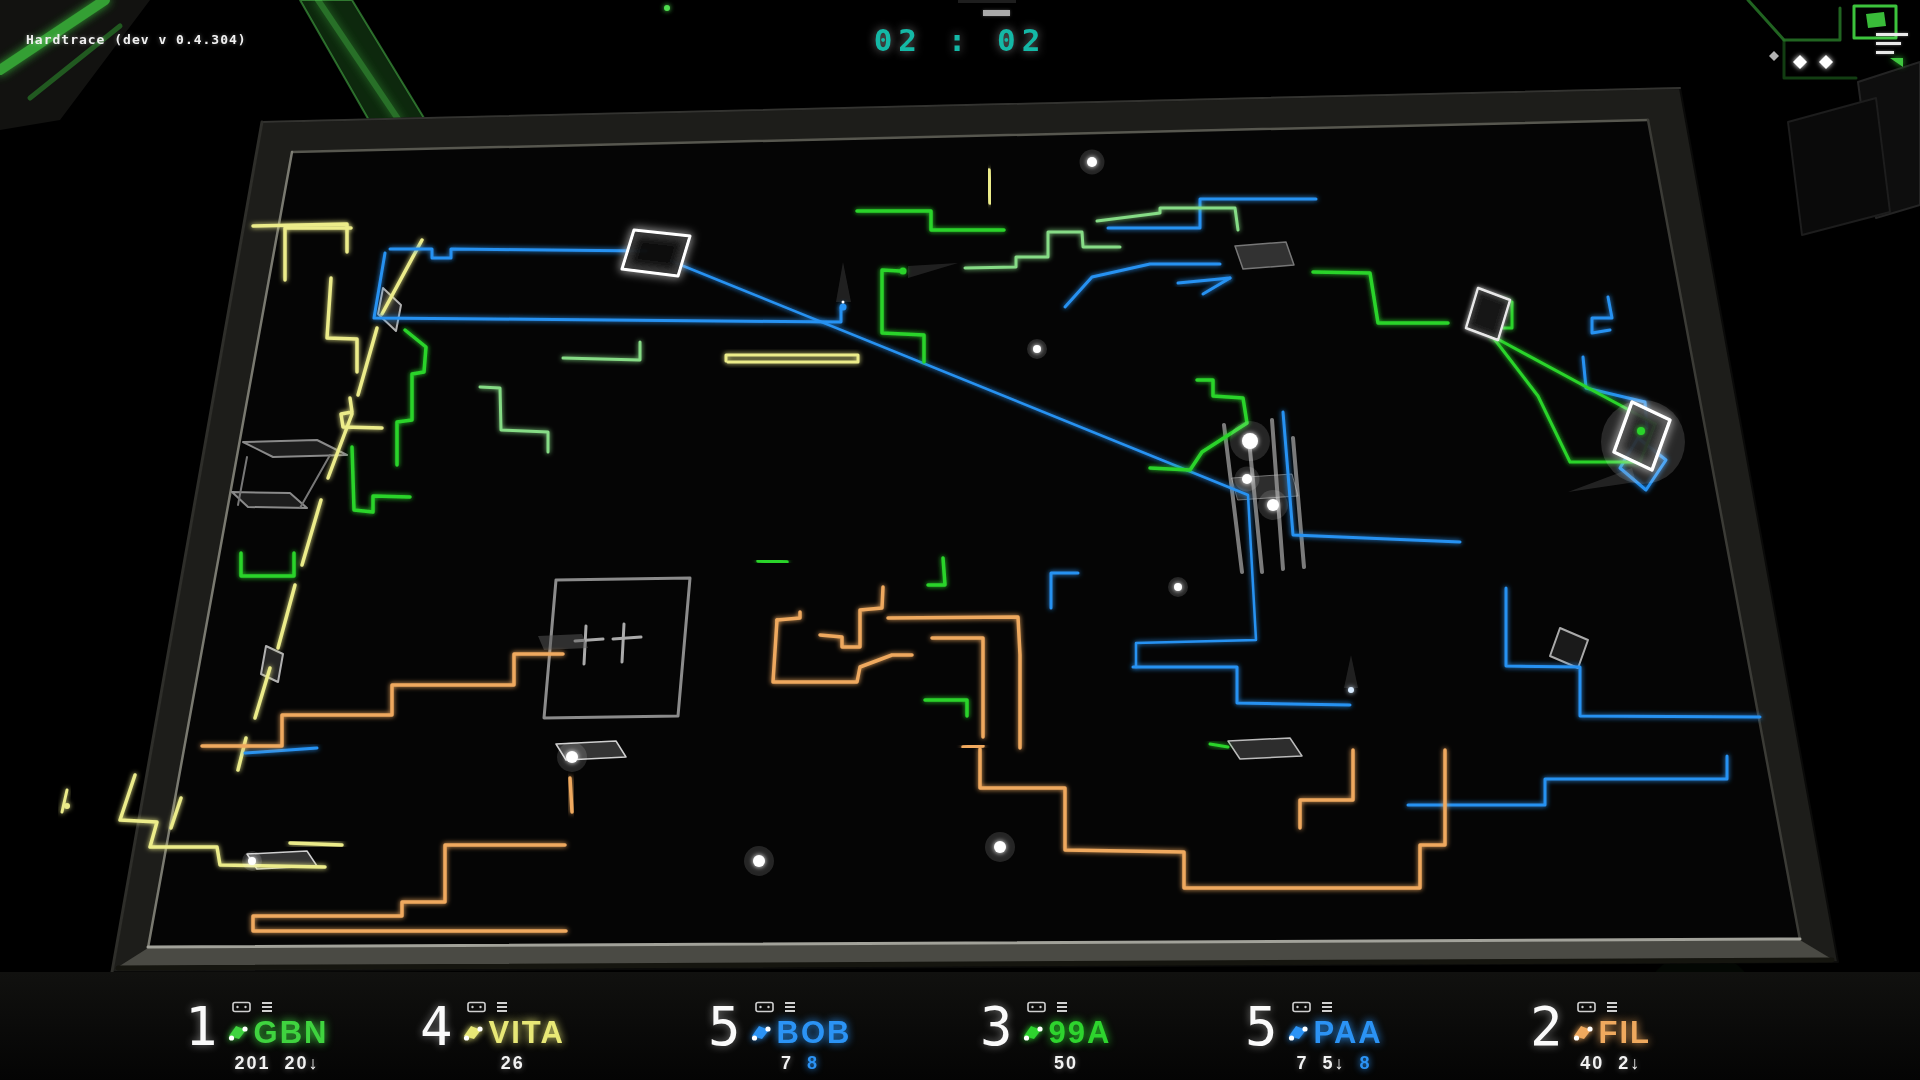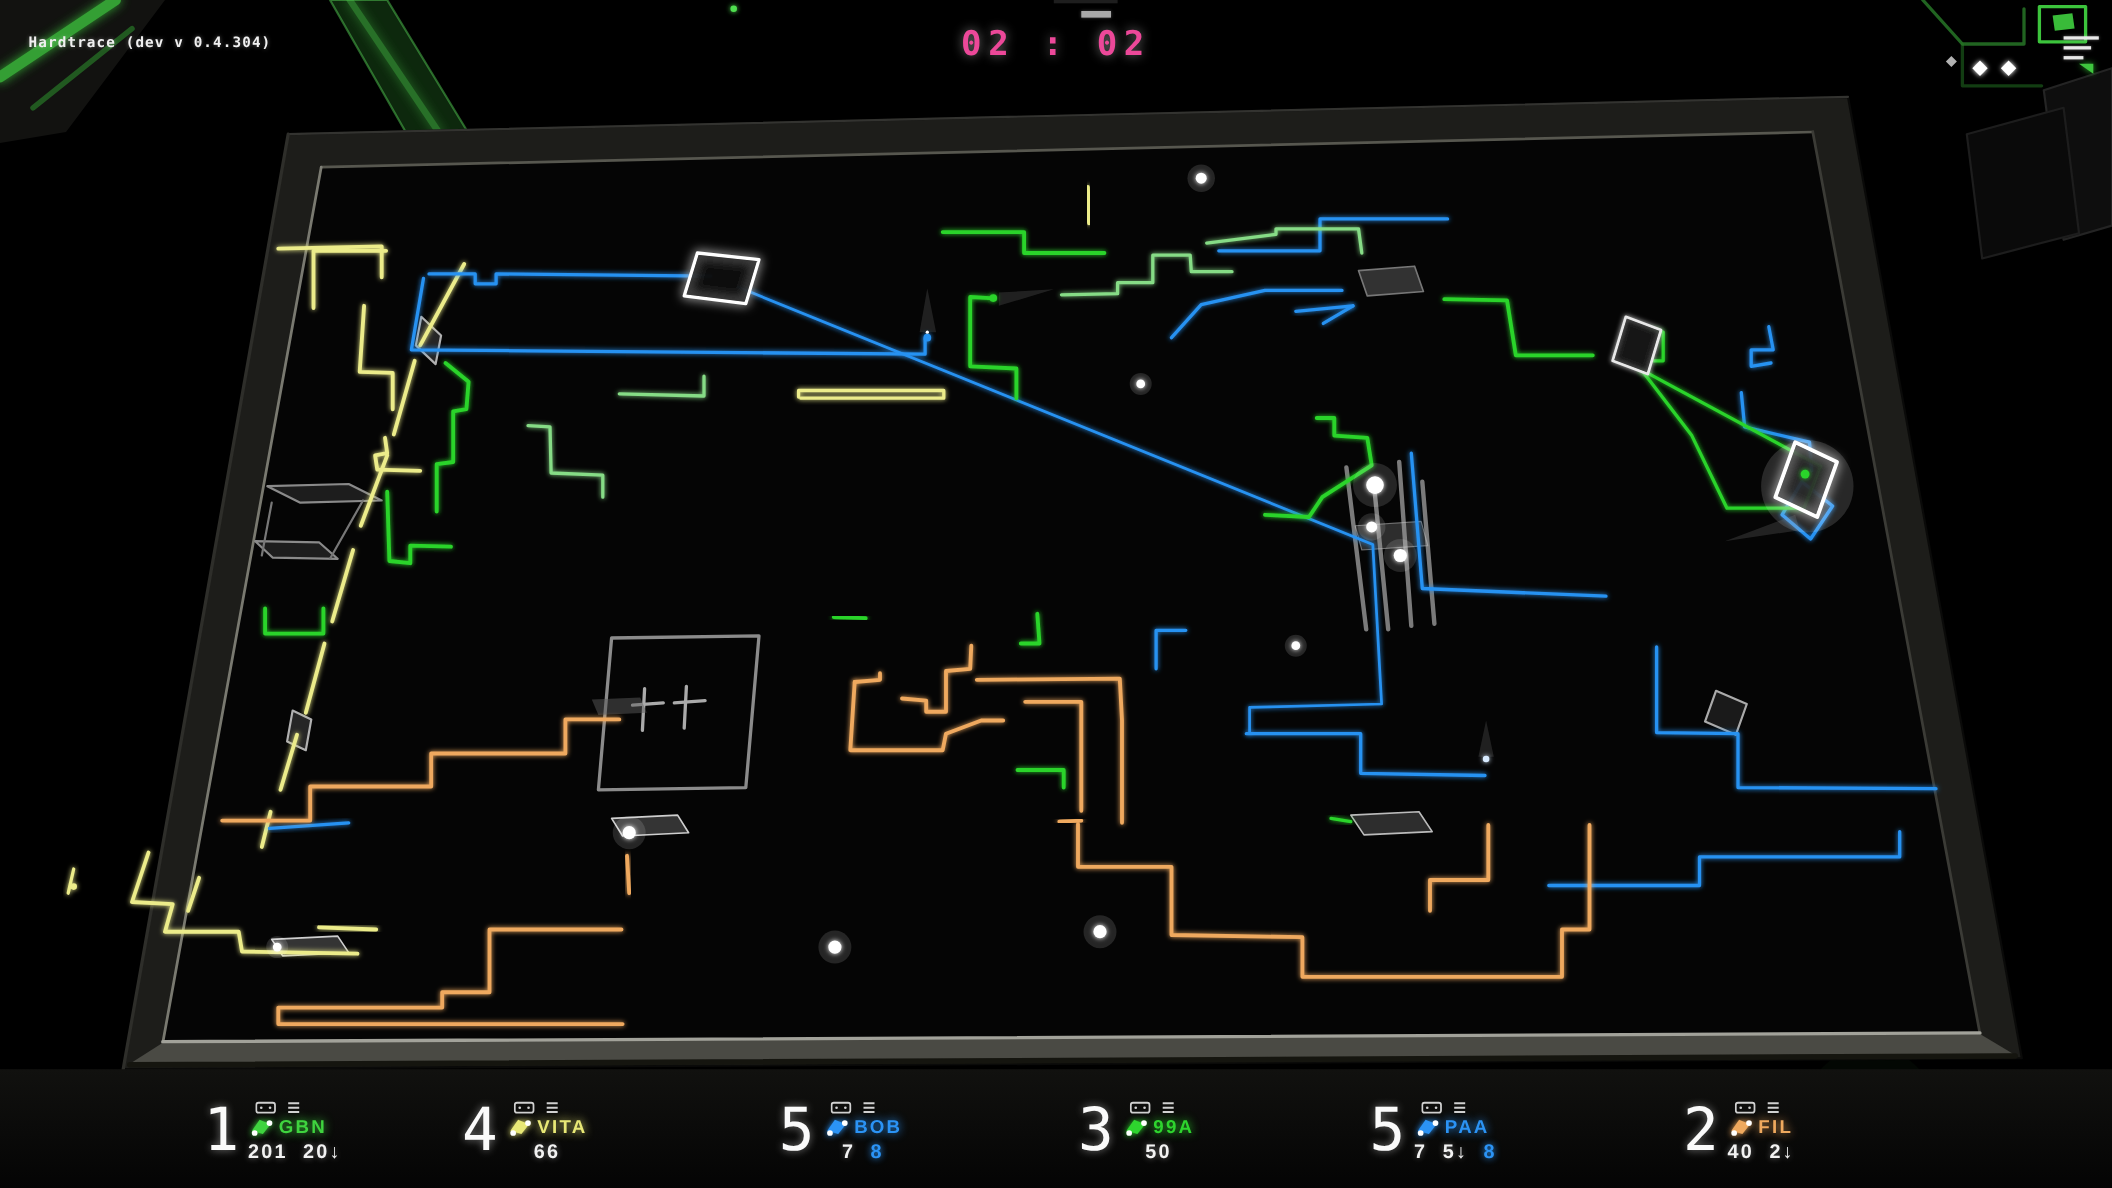--- a/index.html
+++ b/index.html
@@ -3,38 +3,38 @@
 <meta charset="utf-8">
 <style>
   html,body{margin:0;padding:0;background:#000;}
   body{width:1920px;height:1080px;overflow:hidden;position:relative;
        font-family:"DejaVu Sans Mono","Liberation Mono",monospace;color:#eee;}
   #scene{position:absolute;left:0;top:0;z-index:1;}
   .hud{position:absolute;z-index:5;font-weight:bold;}
   #title{left:26px;top:32px;font-size:13px;letter-spacing:1px;color:#f0f0f0;
          text-shadow:0 0 4px rgba(255,255,255,.35);}
   #timer{left:0;right:0;top:22px;text-align:center;font-size:31px;font-weight:bold;
-         letter-spacing:6px;color:#ec4899;text-shadow:0 0 10px rgba(255,255,255,.45);}
+         letter-spacing:6px;color:#14b8a6;text-shadow:0 0 10px rgba(255,255,255,.45);}
   #pbar-dark{left:958px;top:0;width:58px;height:3px;background:#1e1e1e;}
   #pbar-light{left:983px;top:10px;width:27px;height:6px;background:#a9a9a9;box-shadow:0 0 3px rgba(255,255,255,.3);}
   #menu-btn{left:1876px;top:33px;width:36px;height:40px;cursor:pointer;}
   #menu-btn .bar{height:3px;background:#e9e9e9;margin-bottom:6px;box-shadow:0 0 3px rgba(255,255,255,.4);}
   #menu-btn .b1{width:32px}.b2{width:25px}.b3{width:18px}
   #menu-btn .tri{width:0;height:0;border-left:13px solid transparent;border-top:9px solid #3fc63f;
                  margin-left:14px;margin-top:-2px;filter:drop-shadow(0 0 3px #2fae2f);}
   #bottomband{position:absolute;left:0;top:972px;width:1920px;height:108px;z-index:2;
               background:linear-gradient(#11110f,#040404);}
   #scoreboard{position:absolute;left:0;top:998px;width:1920px;height:80px;z-index:6;}
   .sb-entry{position:absolute;top:0;display:flex;align-items:flex-start;}
   .rank{font-size:54px;line-height:58px;color:#fafafa;font-weight:normal;
         text-shadow:0 0 8px rgba(255,255,255,.45);margin-right:8px;}
   .col{display:flex;flex-direction:column;align-items:flex-start;padding-top:2px;}
   .mini-icons{display:flex;gap:9px;height:14px;margin-left:6px;opacity:.9;}
   .name-row{display:flex;align-items:center;gap:2px;margin-top:1px;}
-  .pname{font-family:"Liberation Sans",sans-serif;font-weight:bold;font-size:17px;
+  .pname{font-family:"Liberation Sans",sans-serif;font-weight:bold;font-size:31px;
          letter-spacing:2px;color:var(--pc);text-shadow:0 0 9px var(--pc);}
   .score-row{font-family:"Liberation Sans",sans-serif;font-weight:bold;font-size:18px;
              letter-spacing:2px;color:#f2f2f2;margin-top:2px;align-self:center;
              text-shadow:0 0 6px rgba(255,255,255,.4);display:flex;gap:14px;}
   .score-row span:empty{display:none;}
   .alt{color:var(--pc);text-shadow:0 0 7px var(--pc);}
   .veh{filter:drop-shadow(0 0 3px var(--pc));margin-right:2px;}
   .veh .body{fill:var(--pc);}
   .veh .wheel{fill:#fff;}
   .mi{stroke:#e6e6e6;fill:none;}
@@ -273,21 +273,21 @@
       </div>
       <div class="name-row">
         <svg class="veh" width="24" height="20" viewBox="0 0 24 20">
           <path class="body" d="M3 13 L10 3 L20 7 L13 16 Z"></path>
           <circle class="wheel" cx="5.5" cy="15" r="2.6"></circle>
           <circle class="wheel" cx="19" cy="6" r="2.6"></circle>
         </svg>
         <span class="pname">VITA</span>
       </div>
       <div class="score-row">
-        <span>66</span>
+        <span>26</span>
 
       </div>
     </div>
   </div>
 
   <div class="sb-entry" style="left: 708px; --pc: #2b93f5;">
     <div class="rank">5</div>
     <div class="col">
       <div class="mini-icons">
         <svg class="mi" width="20" height="14" viewBox="0 0 20 14">

